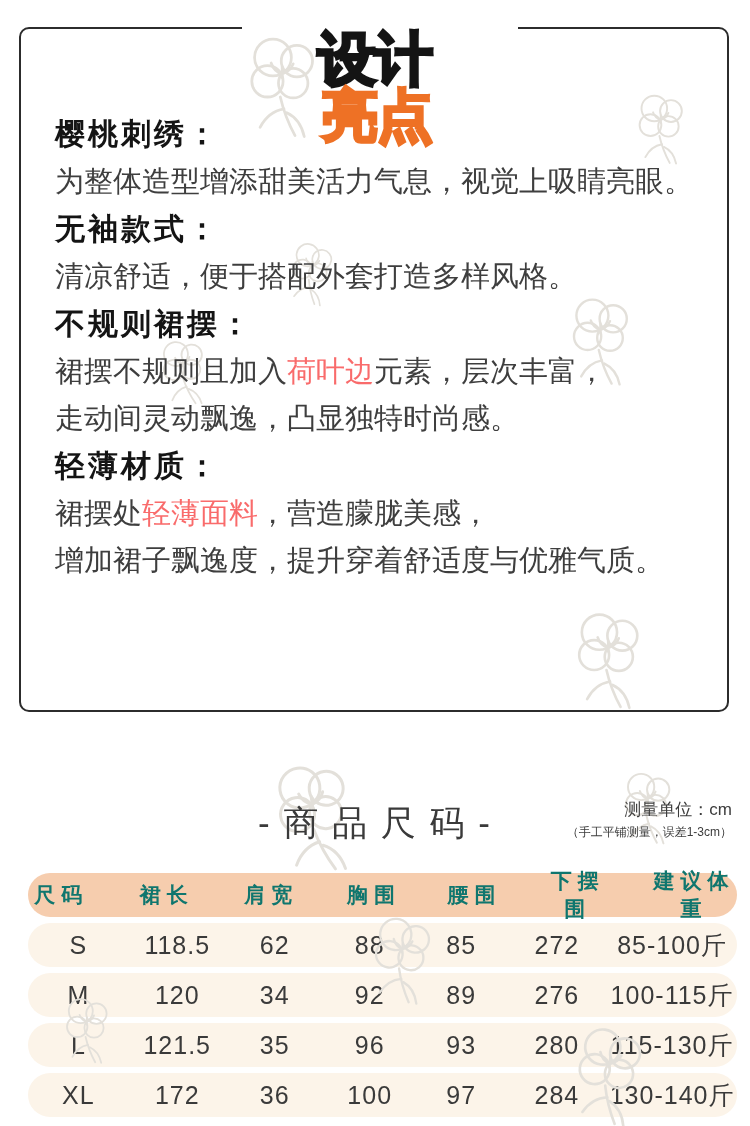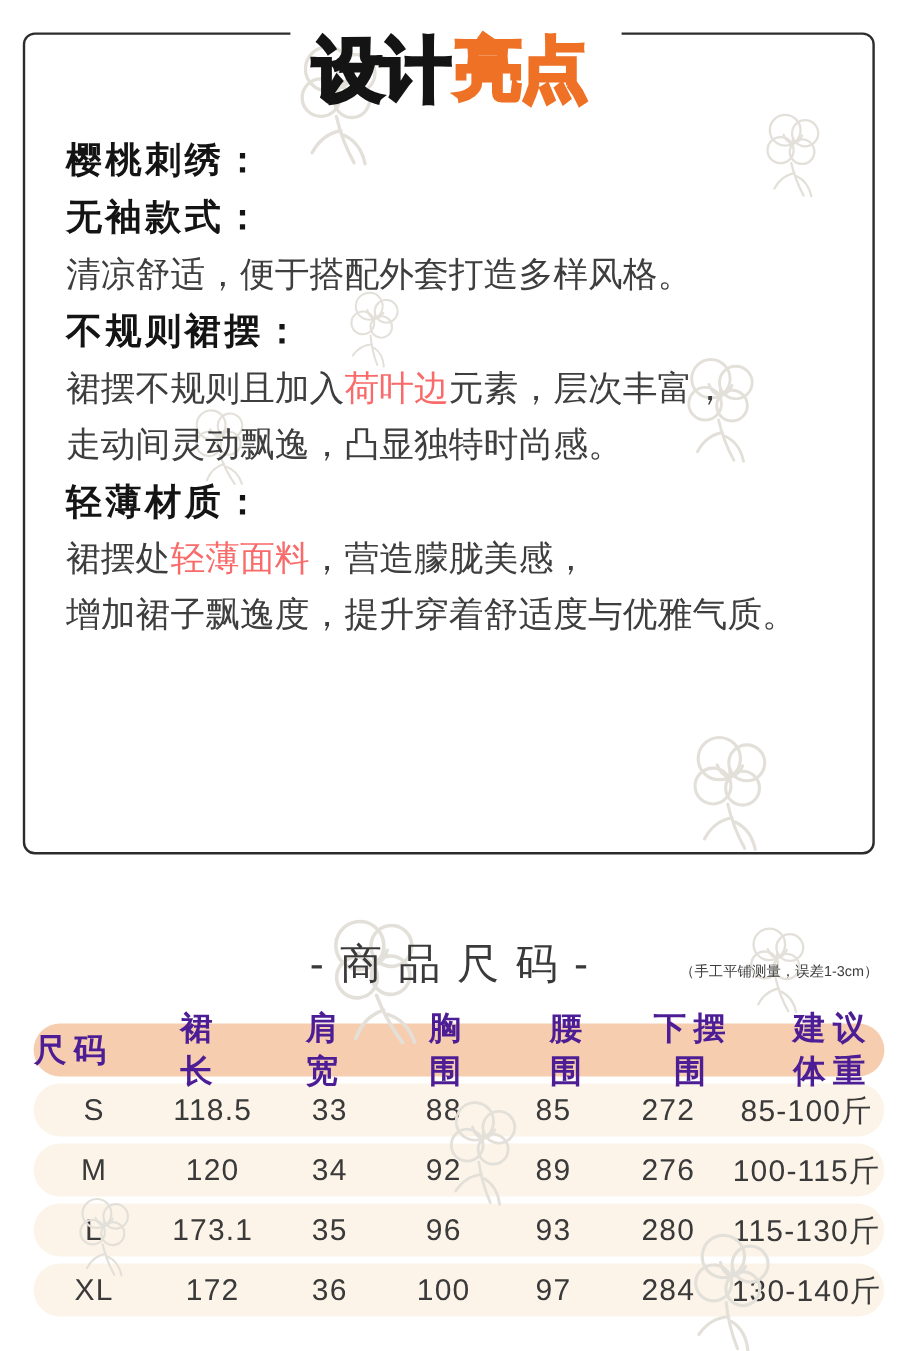--- a/index.html
+++ b/index.html
@@ -15,21 +15,21 @@
 
   
   .design{position:relative;width:750px;height:712px;}
   .frame{
     position:absolute;top:27px;left:19px;width:706px;height:681px;
     border:2px solid var(--frame-border,#2c2c2c);border-radius:10px;z-index:0;
   }
   .title-mask{position:absolute;top:18px;left:242px;width:276px;height:22px;background:#fff;z-index:0;}
   .bubble-title{
     position:absolute;top:30px;left:375px;transform:translateX(-50%);
-    display:flex;z-index:2;white-space:nowrap;
+    display:flex;align-items:center;z-index:2;white-space:nowrap;flex-direction:column;
   }
   .bubble{font-weight:800;letter-spacing:-1px;line-height:1;}
   .bubble-black{
     font-size:58px;color:#ffffff;
     -webkit-text-stroke:3.2px var(--text-dark,#1c1c1c);
   }
   .bubble-orange{
     font-size:56px;color:#c2410c;margin-left:4px;
     -webkit-text-stroke:3.4px var(--accent-orange,#ee7125);
   }
@@ -40,39 +40,39 @@
   }
   .blk-line{
     position:relative;z-index:2;height:47px;line-height:47px;
     font-size:29px;font-weight:400;color:var(--text-body,#3e3e3e);
   }
   .hl{color:var(--highlight-red,#f96b6b);}
 
   
   .size{position:relative;width:750px;}
   .size-title{
-    margin:0;padding-top:68px;text-align:center;
+    margin:0;padding-top:88px;text-align:center;
     font-size:35px;font-weight:500;letter-spacing:2px;color:#3a3a3a;
     position:relative;z-index:2;
   }
   .notes{
     position:absolute;top:86px;right:18px;text-align:right;z-index:2;
     color:#3c3c3c;
   }
   .note-1{font-size:17px;line-height:23px;}
   .note-2{font-size:12px;line-height:23px;}
 
   .size-table{margin:26px 13px 0 28px;position:relative;z-index:0;}
   .size-band{
     height:44px;border-radius:22px;margin-bottom:6px;
     display:flex;align-items:center;
   }
   .size-band.head{
     background:var(--table-header-bg,#f6cdae);
-    font-size:27px;font-weight:700;letter-spacing:6px;color:#4c1d95;gap:40px;
+    font-size:21px;font-weight:700;letter-spacing:6px;color:#0f766e;gap:40px;
   }
   .size-band.row{
     background:var(--table-row-bg,#fcf4e9);
     font-size:25px;font-weight:400;color:#3a3a3a;letter-spacing:1px;
   }
   .size-band span{
     display:block;text-align:center;position:relative;z-index:2;
   }
 </style>
 </head>
@@ -133,67 +133,69 @@
 
   <section class="design">
     <div class="frame"></div>
     <div class="title-mask"></div>
     <div class="bubble-title">
       <span class="bubble bubble-black">设计</span>
       <span class="bubble bubble-orange">亮点</span>
     </div>
     <div class="blocks" id="blocks">
         <div class="blk-heading">樱桃刺绣：</div>
+        <div class="blk-line"><span>为整体造型增添甜美活力气息，视觉上吸睛亮眼。</span></div>
         <div class="blk-heading">无袖款式：</div>
         <div class="blk-line"><span>清凉舒适，便于搭配外套打造多样风格。</span></div>
         <div class="blk-heading">不规则裙摆：</div>
         <div class="blk-line"><span>裙摆不规则且加入</span><span class="hl">荷叶边</span><span>元素，层次丰富，</span></div>
         <div class="blk-line"><span>走动间灵动飘逸，凸显独特时尚感。</span></div>
         <div class="blk-heading">轻薄材质：</div>
         <div class="blk-line"><span>裙摆处</span><span class="hl">轻薄面料</span><span>，营造朦胧美感，</span></div>
         <div class="blk-line"><span>增加裙子飘逸度，提升穿着舒适度与优雅气质。</span></div>
       </div>
   </section>
 
   <section class="size">
     <h2 class="size-title">- 商 品 尺 码 -</h2>
     <div class="notes">
+      <div class="note-1">测量单位：cm</div>
       <div class="note-2">（手工平铺测量，误差1-3cm）</div>
     </div>
     <div class="size-table" id="size-table">
         <div class="size-band head">
           <span style="width: 14.2%;">尺码</span>
           <span style="width: 13.7%;">裙长</span>
           <span style="width: 13.8%;">肩宽</span>
           <span style="width: 13%;">胸围</span>
           <span style="width: 12.8%;">腰围</span>
           <span style="width: 14.2%;">下摆围</span>
           <span style="width: 18.3%;">建议体重</span>
         </div>
         <div class="size-band row">
           <span style="width: 14.2%;">S</span>
           <span style="width: 13.7%;">118.5</span>
-          <span style="width: 13.8%;">33</span>
+          <span style="width: 13.8%;">62</span>
           <span style="width: 13%;">88</span>
           <span style="width: 12.8%;">85</span>
           <span style="width: 14.2%;">272</span>
           <span style="width: 18.3%;">85-100斤</span>
         </div>
         <div class="size-band row">
           <span style="width: 14.2%;">M</span>
           <span style="width: 13.7%;">120</span>
           <span style="width: 13.8%;">34</span>
           <span style="width: 13%;">92</span>
           <span style="width: 12.8%;">89</span>
           <span style="width: 14.2%;">276</span>
           <span style="width: 18.3%;">100-115斤</span>
         </div>
         <div class="size-band row">
           <span style="width: 14.2%;">L</span>
-          <span style="width: 13.7%;">173.1</span>
+          <span style="width: 13.7%;">121.5</span>
           <span style="width: 13.8%;">35</span>
           <span style="width: 13%;">96</span>
           <span style="width: 12.8%;">93</span>
           <span style="width: 14.2%;">280</span>
           <span style="width: 18.3%;">115-130斤</span>
         </div>
         <div class="size-band row">
           <span style="width: 14.2%;">XL</span>
           <span style="width: 13.7%;">172</span>
           <span style="width: 13.8%;">36</span>

